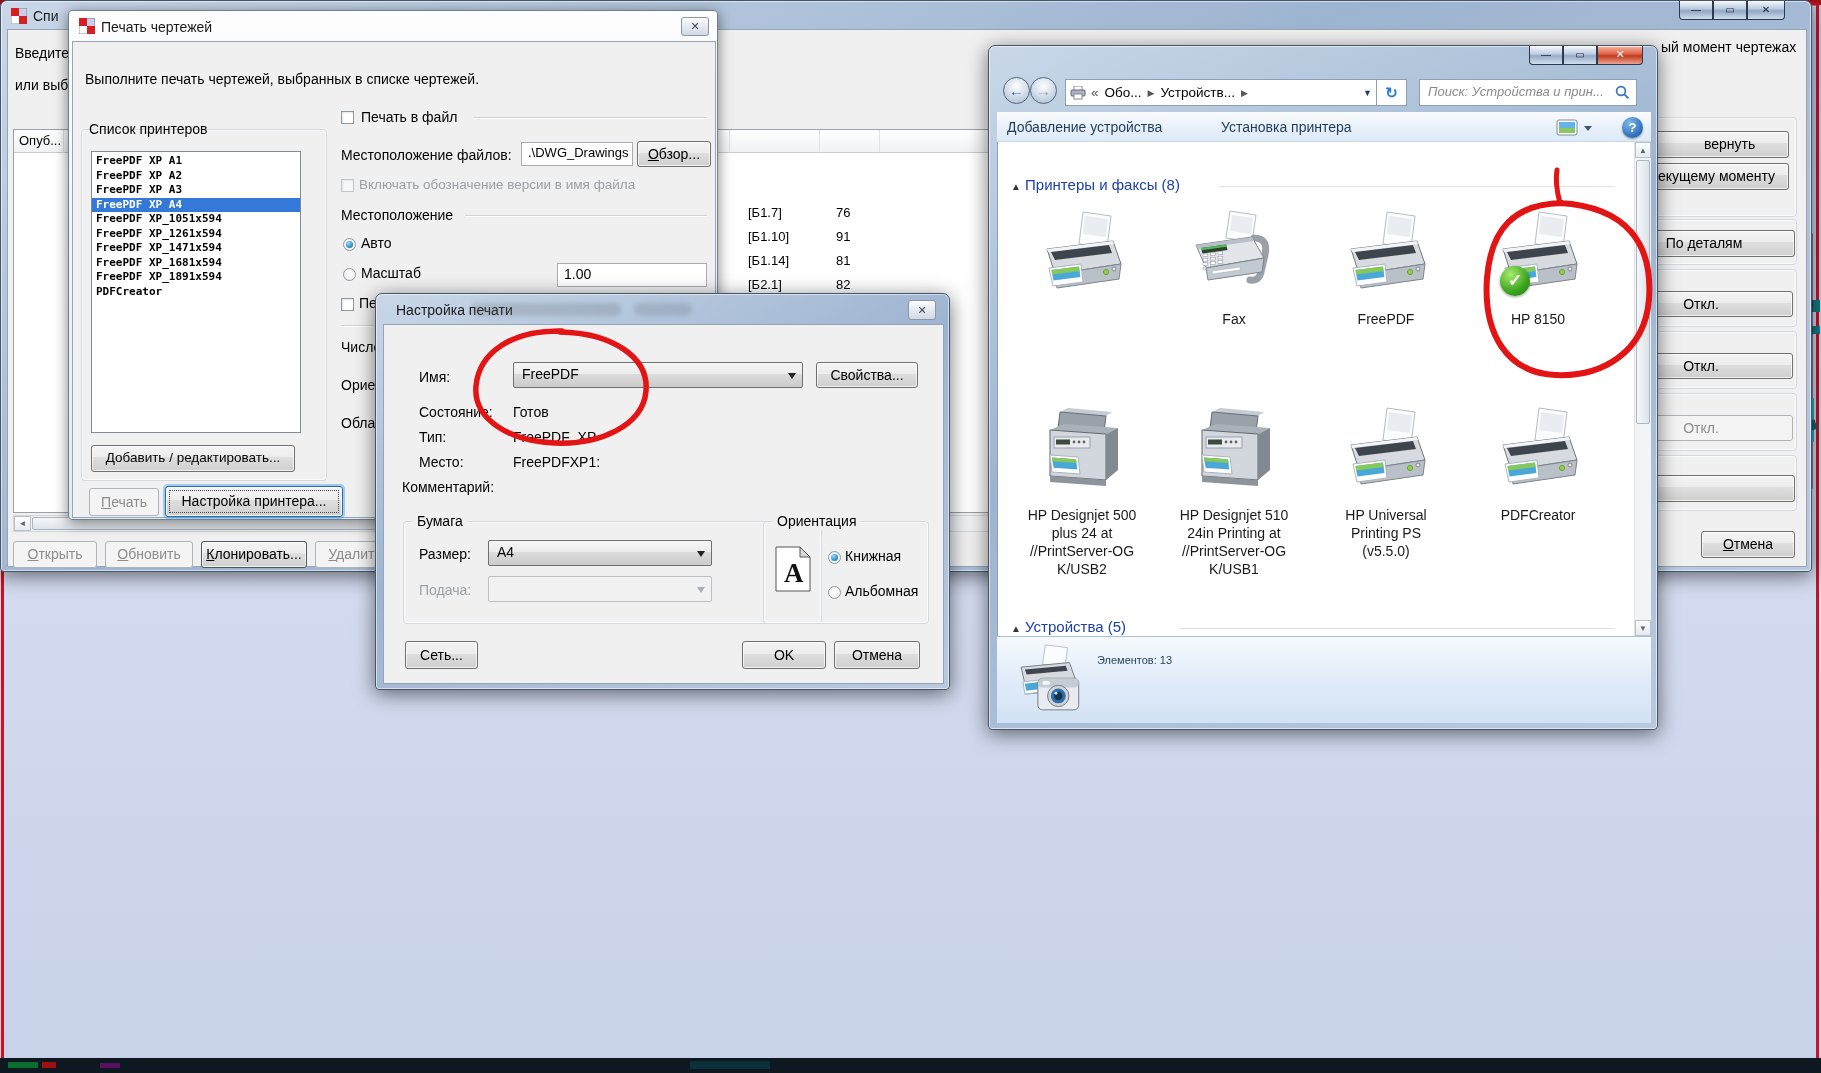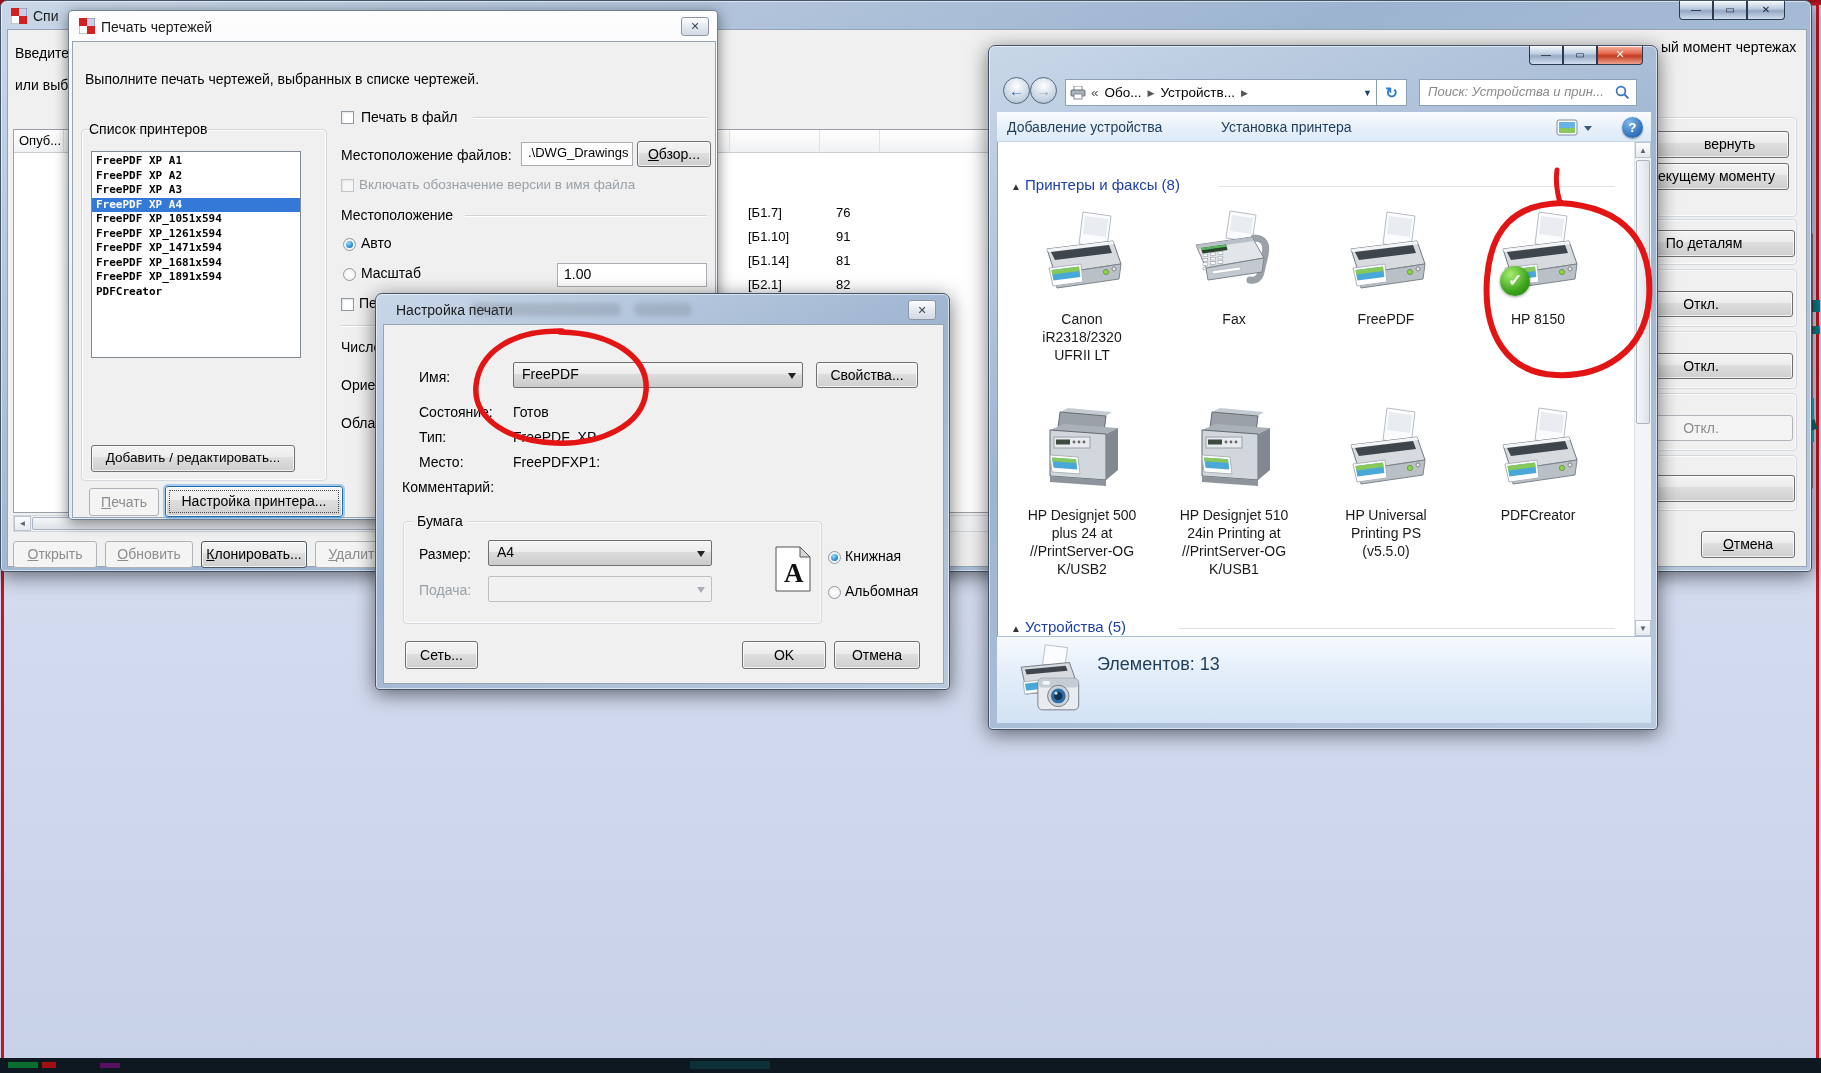--- a/index.html
+++ b/index.html
@@ -353,21 +353,21 @@
       </svg>
   </span>
   <span class="dlgtitle" style="left:32px;top:8px">Печать чертежей</span>
   <div class="dclose" style="left:612px;top:6px;width:28px;height:19px">✕</div>
   <div class="face" style="left:3px;top:30px;width:644px;height:477px"></div>
 
   <span class="lbl" style="left:16px;top:60px">Выполните печать чертежей, выбранных в списке чертежей.</span>
 
   <div class="gb" style="left:12px;top:118px;width:246px;height:352px"></div>
   <span class="lbl" style="left:20px;top:110px">Список принтеров</span>
-  <div class="listbox" style="left:22px;top:140px;width:210px;height:207px">
+  <div class="listbox" style="left:22px;top:140px;width:210px;height:282px">
       <div class="lb-item">FreePDF XP A1</div>
       <div class="lb-item">FreePDF XP A2</div>
       <div class="lb-item">FreePDF XP A3</div>
       <div class="lb-item sel">FreePDF XP A4</div>
       <div class="lb-item">FreePDF XP_1051x594</div>
       <div class="lb-item">FreePDF XP_1261x594</div>
       <div class="lb-item">FreePDF XP_1471x594</div>
       <div class="lb-item">FreePDF XP_1681x594</div>
       <div class="lb-item">FreePDF XP_1891x594</div>
       <div class="lb-item">PDFCreator</div>
@@ -425,20 +425,23 @@
   <div class="gb" style="left:27px;top:227px;width:419px;height:103px">
       <span>Бумага</span>
     </div>
   <span class="lbl" style="left:43px;top:252px">Размер:</span>
   <div class="combo" style="left:112px;top:246px;width:224px;height:26px"><span>A4</span><span class="arr"></span></div>
   <span class="lbl gray" style="left:43px;top:288px">Подача:</span>
   <div class="combo dis" style="left:112px;top:282px;width:224px;height:26px">
       <span class="arr"></span>
     </div>
 
+  <div class="gb" style="left:387px;top:227px;width:166px;height:103px">
+      <span>Ориентация</span>
+    </div>
   <span class="abs" style="left:399px;top:252px">
     <svg width="36" height="46" viewBox="0 0 36 46">
         <path d="M1,1 h24 l10,10 v34 h-34 z" fill="#fff" stroke="#555"></path>
         <path d="M25,1 l10,10 h-10 z" fill="#d8d8d8" stroke="#555"></path>
         <text x="9" y="36" font-family="Liberation Serif,serif" font-size="27" font-weight="bold" fill="#111">A</text>
       </svg>
   </span>
   <div class="rb on" style="left:452px;top:257px"></div>
   <span class="lbl" style="left:469px;top:254px">Книжная</span>
   <div class="rb" style="left:452px;top:292px"></div>
@@ -506,25 +509,20 @@
             <polygon points="11,41 77,33 85,56 19,66" fill="#d7dbe0" stroke="#70777f"></polygon>
             <polygon points="11,41 77,33 78,36 12,44" fill="#f2f4f6"></polygon>
             <polygon points="15,44 73,37 76,45 19,52" fill="#3f454c"></polygon>
             <polygon points="19,66 85,56 83,71 21,80" fill="#bac0c8" stroke="#7d848c"></polygon>
             <circle cx="70" cy="64" r="2.6" fill="#8ed63e" stroke="#4c7d22" stroke-width="0.6"></circle>
             <circle cx="78" cy="61" r="2" fill="#e8eaec" stroke="#888"></circle>
             <polygon points="13,60 45,56 47,74 17,78" fill="#fff" stroke="#aeb4bb"></polygon>
             <polygon points="15.5,62 43,58.6 44.4,69 17.4,72.6" fill="#49a8d8"></polygon>
             <polygon points="15.5,62 43,58.6 43.6,63 16.2,66.4" fill="#86c85a"></polygon>
           </svg></div>
-        <div class="plabel">
-          <div>Canon</div>
-          <div>iR2318/2320</div>
-          <div>UFRII LT</div>
-        </div>
       </div>
       <div class="pitem" style="left: 169px; top: 162px; pointer-events: auto;">
         <div class="picon"><svg width="92" height="96" viewBox="0 0 92 96">
             <polygon points="42,3 68,7 64,34 38,30" fill="#fbfcfd" stroke="#b8bcc2"></polygon>
             <polygon points="44,7 65,10 63,26 42,23" fill="#e9edf1"></polygon>
             <path d="M66,30 c11,0 13,7 11,17 l-4,17 c-1.5,7 -6,9 -11,8" fill="none" stroke="#9aa1a9" stroke-width="7" stroke-linecap="round"></path>
             <polygon points="8,37 64,29 76,50 18,60" fill="#e2e5ea" stroke="#7d848c"></polygon>
             <polygon points="8,37 64,29 66,33 10,41" fill="#b9c0c8"></polygon>
             <polygon points="13,40 38,36.5 39.5,42 14.5,45.5" fill="#28442b"></polygon>
             <polygon points="13,40 38,36.5 38.6,38.7 13.6,42.2" fill="#57b55e"></polygon>
@@ -691,21 +689,21 @@
           <polygon points="12,44 32,41.4 33,49 13.5,51.4" fill="#49a8d8"></polygon>
           <rect x="26" y="38" width="44" height="34" rx="5" fill="#e8ebef" stroke="#70777f"></rect>
           <rect x="26" y="38" width="44" height="10" rx="5" fill="#c6ccd3"></rect>
           <circle cx="48" cy="57" r="11.5" fill="#cdd3da" stroke="#70777f"></circle>
           <circle cx="48" cy="57" r="8" fill="#2e6ea6"></circle>
           <circle cx="48" cy="57" r="4.5" fill="#14334e"></circle>
           <circle cx="45.5" cy="54" r="1.6" fill="#cfe4f2"></circle>
           <rect x="31" y="41" width="8" height="4" rx="1.5" fill="#f4f6f8"></rect>
         </svg>
     </span>
-    <span class="abs" style="left:100px;top:17px;font-size:18px;color:#1e3c5c">Элементов: 13</span>
+    <span class="abs" style="left:100px;top:17px;font-size:11px;color:#1e3c5c">Элементов: 13</span>
   </div>
 </div>
 
 <svg id="overlay" width="1821" height="1073">
   <path d="M 560,332 C 612,333 649,357 646,391 C 643,426 599,445 555,443 C 510,441 473,420 476,386 C 479,353 511,330 562,331" fill="none" stroke="#e31414" stroke-width="5.5" stroke-linecap="round"></path>
   <path d="M 1557,170 C 1555,182 1557,192 1560,203" fill="none" stroke="#e31414" stroke-width="5" stroke-linecap="round"></path>
   <path d="M 1560,203 C 1626,207 1653,243 1649,299 C 1645,353 1601,377 1556,375 C 1507,373 1483,334 1487,278 C 1491,228 1515,204 1562,203" fill="none" stroke="#e31414" stroke-width="6" stroke-linecap="round"></path>
 </svg>
 
 </body></html>

